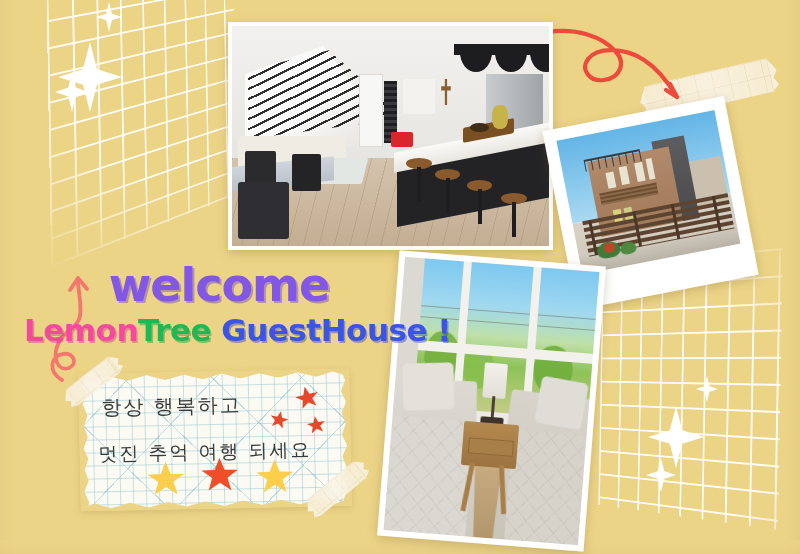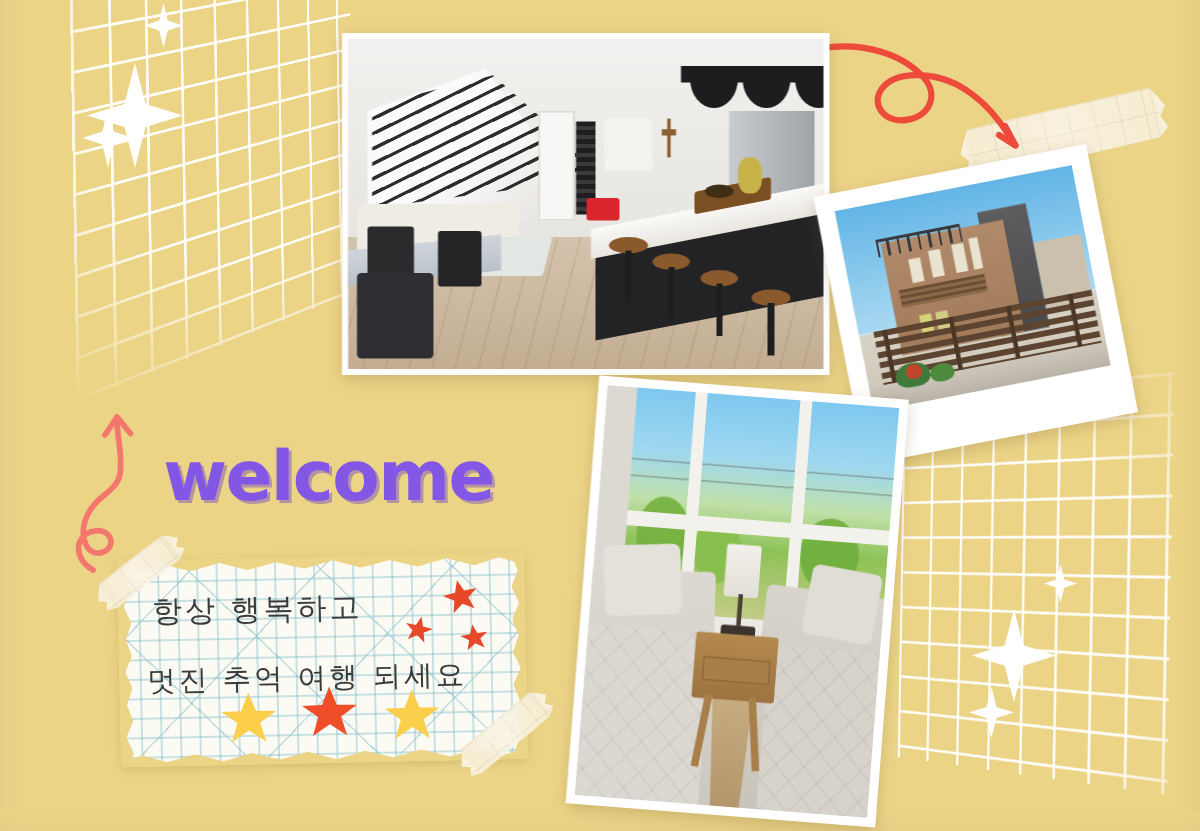--- a/index.html
+++ b/index.html
@@ -266,21 +266,21 @@
   .b-trC { left:70%; top:28%; width:20%; height:18%; background:#6fae3c; }
   .b-wire { position:absolute; left:8%; width:92%; height:1px; background:rgba(90,90,90,.45); }
   .b-wr1 { top:17%; } .b-wr2 { top:21%; }
 
   
   .arrow { position:absolute; pointer-events:none; }
   .arrow-red { left:546px; top:26px; width:136px; height:86px; }
   .arrow-pink { left:44px; top:272px; width:62px; height:112px; }
 
   
-  .headline { position:absolute; left:0; top:262px; width:420px;margin-top:32px; }
+  .headline { position:absolute; left:0; top:262px; width:420px; }
   .line1 {
     text-align:center;
     font-family: "DejaVu Sans", "Liberation Sans", sans-serif;
     font-weight: 700;
     font-size: 46px;
     letter-spacing: -1px;
     line-height: 1;
     color: #8257e6;
     text-shadow: 2px 2px 0 rgba(110,70,190,.45);
     margin-left: 18px;
@@ -487,20 +487,21 @@
         <div class="b-nstand"></div>
         <div class="b-ndrawer"></div>
         <div class="b-nlegA"></div>
         <div class="b-nlegB"></div>
       </div>
     </div>
   </div>
 
   <div class="headline">
     <div class="line1">welcome</div>
+    <div class="line2"><span class="w-lemon">Lemon</span><span class="w-tree">Tree</span>&nbsp;<span class="w-guest">GuestHouse</span>&nbsp;<span class="w-bang">!</span></div>
   </div>
 
   <div class="note">
     <div class="note-grid"></div>
     <div class="note-diag"></div>
     <div class="note-torn-l"></div>
     <div class="note-torn-r"></div>
     <div class="note-torn-t"></div>
     <div class="note-torn-b"></div>
 

